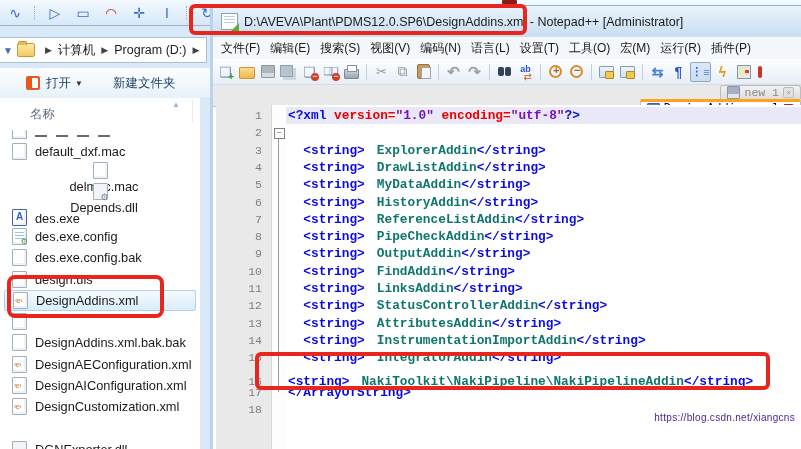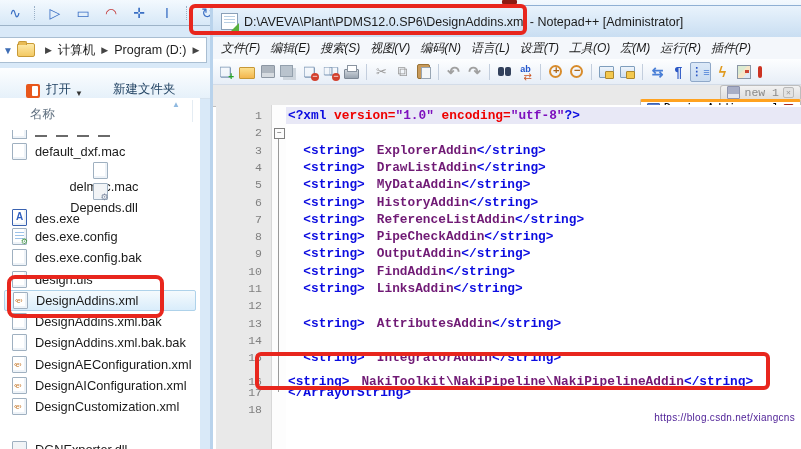--- a/index.html
+++ b/index.html
@@ -21,21 +21,21 @@
       border:1px solid #a9bed2;border-left:none;display:flex;align-items:center;font-size:12.5px;color:#222;}
   .addr-drop{color:#3e6db5;font-size:10px;padding:0 4px 0 3px;}
   .folder-ico{width:16px;height:12px;background:linear-gradient(#fde9a8,#f3c963);
       border:1px solid #c89a36;border-radius:2px;position:relative;margin-right:4px;flex:none;}
   .folder-ico::before{content:"";position:absolute;left:0;top:-3px;width:7px;height:3px;
       background:#e8bb55;border:1px solid #c89a36;border-bottom:none;border-radius:2px 2px 0 0;}
   .crumb-sep{color:#444;font-size:9px;padding:0 6px;}
   .crumb{cursor:default;}
   .exp-cmdbar{position:absolute;left:0;top:42px;width:210px;height:30px;
       background:linear-gradient(#fdfeff,#e6f1fa);border-bottom:1px solid #d5e2ee;
-      display:flex;align-items:flex-end;font-size:12.5px;color:#1c3e5f;}
+      display:flex;align-items:center;font-size:12.5px;color:#1c3e5f;}
   .office-ico{width:14px;height:14px;background:#e8571c;border-radius:2px;margin:0 6px 0 26px;position:relative;flex:none;}
   .office-ico::before{content:"";position:absolute;right:2px;top:2px;bottom:2px;width:6px;background:#fff;border-radius:1px;}
   .cmd-drop{font-size:8px;color:#333;padding:0 4px;}
   .cmd-gap{width:26px;}
   .exp-list{position:absolute;left:0;top:72px;width:200px;height:351px;background:#fff;overflow:hidden;}
   .list-header{position:absolute;left:0;top:0;width:100%;height:26px;font-size:12.5px;color:#5f6f7f;}
   .list-header .hname{position:absolute;left:30px;top:8px;}
   .sort-arrow{position:absolute;left:172px;top:2px;font-size:8px;color:#8fb9e0;}
   .hdr-div{position:absolute;left:192px;top:2px;bottom:2px;border-left:1px solid #e4ecf3;}
   .frow{position:absolute;left:4px;width:192px;height:21px;display:flex;align-items:center;
@@ -59,21 +59,21 @@
   
   .npp{position:absolute;left:210px;top:5px;width:591px;height:444px;background:#fff;
       border-left:3px solid #b9d3ec;border-top:1px solid #8fb0d4;box-sizing:border-box;}
   .npp-title{height:31px;background:linear-gradient(#e9f3fc,#c9def2);display:flex;align-items:center;
       padding-left:8px;font-size:12.5px;color:#1b1b1b;white-space:nowrap;overflow:hidden;}
   .npp-ico{width:15px;height:15px;background:#fff;border:1px solid #8aa0b8;position:relative;margin-right:6px;flex:none;}
   .npp-ico::before{content:"";position:absolute;left:2px;top:2px;right:2px;height:7px;
       background:repeating-linear-gradient(#b8cfe4 0 1px,transparent 1px 3px);}
   .npp-ico::after{content:"";position:absolute;right:-2px;bottom:-2px;width:0;height:0;
       border-left:8px solid transparent;border-bottom:8px solid #58b03c;}
-  .npp-menu{height:22px;background:#f4f7fb;display:flex;align-items:center;font-size:12px;color:#1a1a1a;padding-left:3px;font-style:italic;}
+  .npp-menu{height:22px;background:#f4f7fb;display:flex;align-items:center;font-size:12px;color:#1a1a1a;padding-left:3px;}
   .menu-item{padding:2px 5px;white-space:nowrap;}
   .npp-toolbar{height:25px;background:linear-gradient(#fdfeff,#e7eef7);border-bottom:1px solid #d3dce8;
       display:flex;align-items:center;padding-left:2px;}
   .tbi{width:19px;height:18px;margin:0 1px;display:flex;align-items:center;justify-content:center;
       font-size:13px;position:relative;border-radius:2px;flex:none;}
   .tsep{width:1px;height:16px;background:#c3cedd;margin:0 4px;flex:none;}
   .i-new::before{content:"❏";color:#7d97b5;font-size:14px;}
   .i-new::after{content:"+";position:absolute;right:1px;bottom:-1px;font-size:10px;font-weight:bold;color:#27a527;}
   .i-open::before{content:"";width:14px;height:10px;background:linear-gradient(#fbdf8d,#f3b64d);
       border:1px solid #c79836;border-radius:1px;margin-top:3px;}
@@ -131,21 +131,21 @@
   .tab.active .tab-close{background:#d24135;border:1px solid #a8281e;color:#fff;box-sizing:border-box;}
 
   .npp-editor{position:absolute;left:3px;top:99px;right:0;bottom:0;background:#fff;overflow:hidden;}
   .gutter-bg{position:absolute;left:0;top:0;width:55px;height:100%;background:#e9e9e9;border-right:1px solid #d8d8d8;}
   .fold-bg{position:absolute;left:56px;top:0;width:14px;height:100%;background:#fdfdfd;}
   .cline{position:absolute;left:0;right:0;height:17.3px;}
   .cline.hl::before{content:"";position:absolute;left:70px;right:0;top:0;bottom:0;background:#e8e8f6;}
   .lnum{position:absolute;left:0;width:46px;text-align:right;font:11.5px/17.3px "Liberation Mono",monospace;color:#808080;}
   .lcode{position:absolute;left:72px;white-space:pre;font:bold 12.8px/17.3px "Liberation Mono",monospace;color:#000;}
   .tok-t{color:#0b0be0;} .tok-a{color:#ee0000;} .tok-v{color:#7d0fbe;}
-  .tok-u{color:#7d0fbe;text-decoration:underline;} .tok-x{color:#701a75;padding-left:12px;}
+  .tok-u{color:#7d0fbe;text-decoration:underline;} .tok-x{color:#0f766e;padding-left:12px;}
   .fold-box{position:absolute;left:58px;top:23px;width:9px;height:9px;background:#fcfcfc;border:1px solid #808080;
       font:8px/8px "Liberation Mono",monospace;text-align:center;color:#555;}
   .fold-line{position:absolute;left:62px;top:34px;height:253px;border-left:1px solid #9a9a9a;}
 
   
   .ann{position:absolute;border:4px solid #e8261d;border-radius:6px;box-sizing:border-box;z-index:50;}
   #ann-title{left:189px;top:4px;width:338px;height:31px;}
   #ann-file{left:7px;top:275px;width:157px;height:43px;border-radius:8px;}
   #ann-line{left:255px;top:352px;width:515px;height:38px;}
 
@@ -231,21 +231,20 @@
           <div class="frow" style="top: 170.5px;">
             <span class="fico plain"></span>
             <span>design.uis</span>
           </div>
           <div class="frow sel" style="top: 191.8px;">
             <span class="fico xml"></span>
             <span>DesignAddins.xml</span>
           </div>
           <div class="frow" style="top: 213.1px;">
             <span class="fico plain"></span>
-            <span>DesignAddins.xml.bak</span>
           </div>
           <div class="frow" style="top: 234.4px;">
             <span class="fico plain"></span>
             <span>DesignAddins.xml.bak.bak</span>
           </div>
           <div class="frow" style="top: 255.7px;">
             <span class="fico xml"></span>
             <span>DesignAEConfiguration.xml</span>
           </div>
           <div class="frow" style="top: 277px;">
@@ -373,27 +372,29 @@
           <div class="cline" style="top: 157.7px;">
             <span class="lnum">10</span>
             <span class="lcode"><span>  </span><span class="tok-t">&lt;string&gt;</span><span class="tok-x">FindAddin</span><span class="tok-t">&lt;/string&gt;</span></span>
           </div>
           <div class="cline" style="top: 175px;">
             <span class="lnum">11</span>
             <span class="lcode"><span>  </span><span class="tok-t">&lt;string&gt;</span><span class="tok-x">LinksAddin</span><span class="tok-t">&lt;/string&gt;</span></span>
           </div>
           <div class="cline" style="top: 192.3px;">
             <span class="lnum">12</span>
+            <span class="lcode"><span>  </span><span class="tok-t">&lt;string&gt;</span><span class="tok-x">StatusControllerAddin</span><span class="tok-t">&lt;/string&gt;</span></span>
           </div>
           <div class="cline" style="top: 209.6px;">
             <span class="lnum">13</span>
             <span class="lcode"><span>  </span><span class="tok-t">&lt;string&gt;</span><span class="tok-x">AttributesAddin</span><span class="tok-t">&lt;/string&gt;</span></span>
           </div>
           <div class="cline" style="top: 226.9px;">
             <span class="lnum">14</span>
+            <span class="lcode"><span>  </span><span class="tok-t">&lt;string&gt;</span><span class="tok-x">InstrumentationImportAddin</span><span class="tok-t">&lt;/string&gt;</span></span>
           </div>
           <div class="cline" style="top: 244.2px;">
             <span class="lnum">15</span>
             <span class="lcode"><span>  </span><span class="tok-t">&lt;string&gt;</span><span class="tok-x">IntegratorAddin</span><span class="tok-t">&lt;/string&gt;</span></span>
           </div>
           <div class="cline" style="top: 268px;">
             <span class="lnum">16</span>
             <span class="lcode"><span class="tok-t">&lt;string&gt;</span><span class="tok-x">NakiToolkit\NakiPipeline\NakiPipelineAddin</span><span class="tok-t">&lt;/string&gt;</span></span>
           </div>
           <div class="cline" style="top: 278.8px;">

